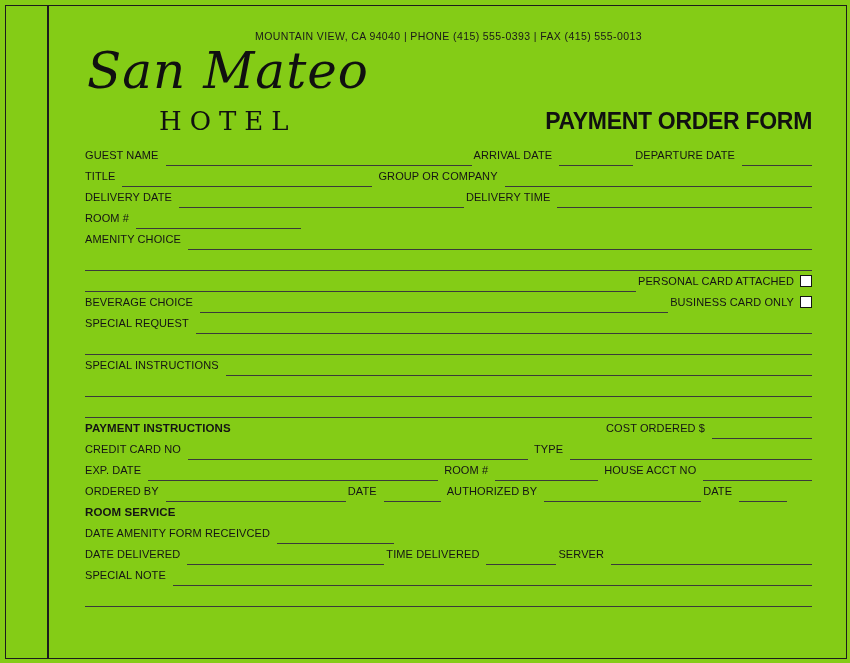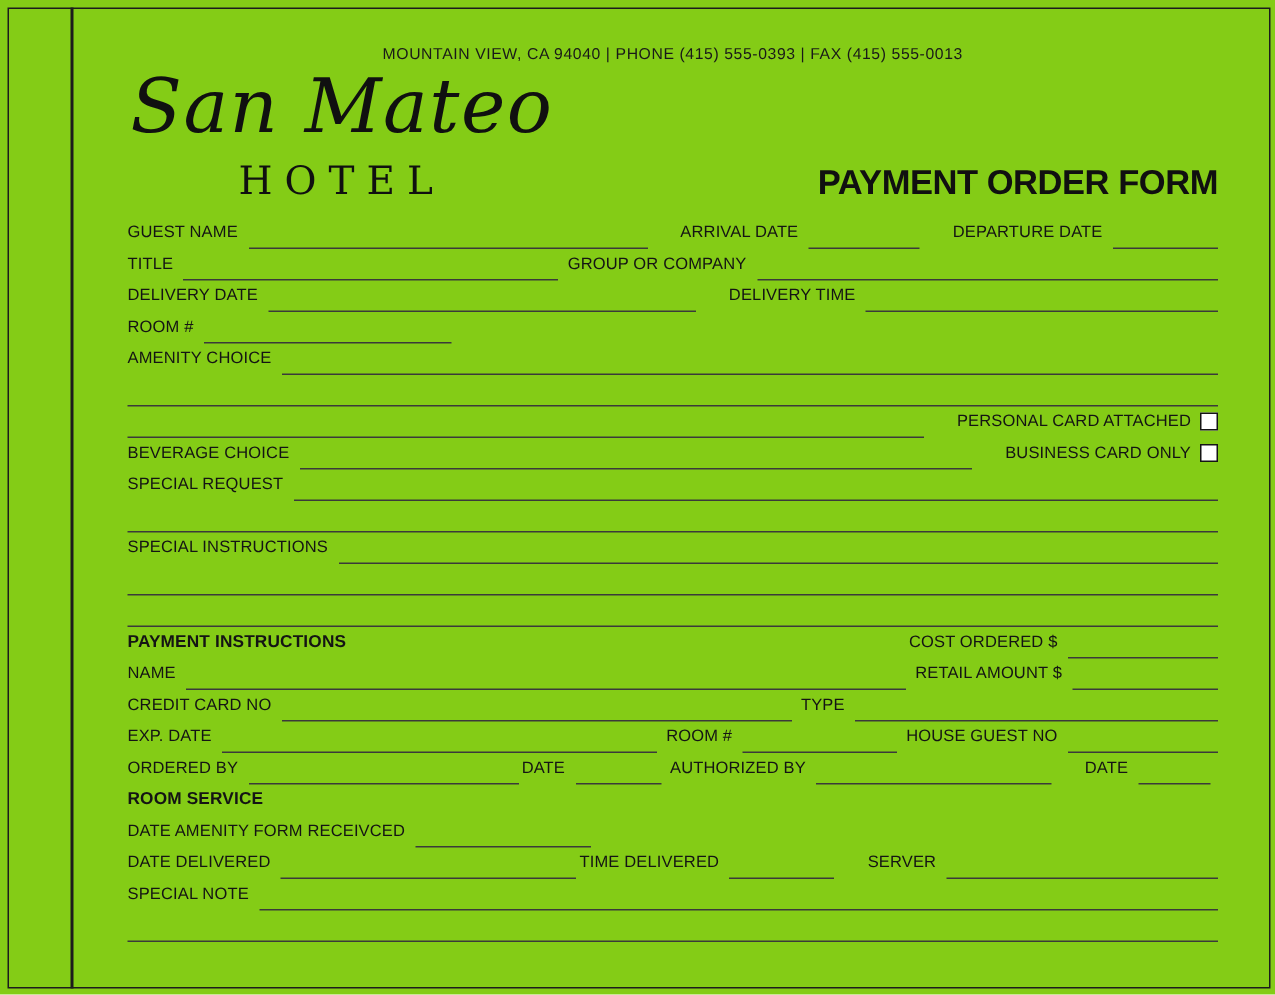--- a/index.html
+++ b/index.html
@@ -26,21 +26,21 @@
     letter-spacing:8px;color:#101010;
   }
   .form-title{
     position:absolute;right:0;top:66px;
     font-weight:bold;font-size:23px;letter-spacing:-.3px;color:#101010;
   }
   .rows{margin-top:0;}
   .row{display:flex;align-items:center;height:21px;font-size:11px;line-height:13px;}
   .lb{white-space:nowrap;padding-right:7px;letter-spacing:.1px;}
   .lb.bold{font-weight:bold;font-size:11.5px;}
-  .ml{margin-left:22px;}
+  .ml{margin-left:2px;}
   .ml2{margin-left:2px;}
   .ml6{margin-left:6px;}
   .ln{border-bottom:1.2px solid #3a3a3a;align-self:flex-end;height:14px;flex:0 0 auto;}
   .ln.grow{flex:1 1 auto;}
   .spacer{flex:1 1 auto;}
   .cbx{
     width:10px;height:10px;border:1.2px solid #141414;
     margin:0 0 2px 6px;background:#ffffff;flex:0 0 auto;
   }
 </style>
@@ -135,40 +135,34 @@
         <span class="ln grow"></span>
       </div>
 
       <div class="row">
         <span class="lb bold">PAYMENT INSTRUCTIONS</span>
         <span class="spacer"></span>
         <span class="lb">COST ORDERED $</span>
         <span class="ln" style="width:100px"></span>
       </div>
 
-      <div class="row">
-        <span class="lb">NAME</span>
-        <span class="ln grow"></span>
-        <span class="lb ml6">RETAIL AMOUNT $</span>
-        <span class="ln" style="width:97px"></span>
-      </div>
 
       <div class="row">
         <span class="lb">CREDIT CARD NO</span>
         <span class="ln" style="width:340px"></span>
         <span class="lb ml6">TYPE</span>
         <span class="ln grow"></span>
       </div>
 
       <div class="row">
         <span class="lb">EXP. DATE</span>
         <span class="ln" style="width:290px"></span>
         <span class="lb ml6">ROOM #</span>
         <span class="ln" style="width:103px"></span>
-        <span class="lb ml6">HOUSE GUEST NO</span>
+        <span class="lb ml6">HOUSE ACCT NO</span>
         <span class="ln grow"></span>
       </div>
 
       <div class="row">
         <span class="lb">ORDERED BY</span>
         <span class="ln" style="width:180px"></span>
         <span class="lb ml2">DATE</span>
         <span class="ln" style="width:57px"></span>
         <span class="lb ml6">AUTHORIZED BY</span>
         <span class="ln" style="width:157px"></span>

